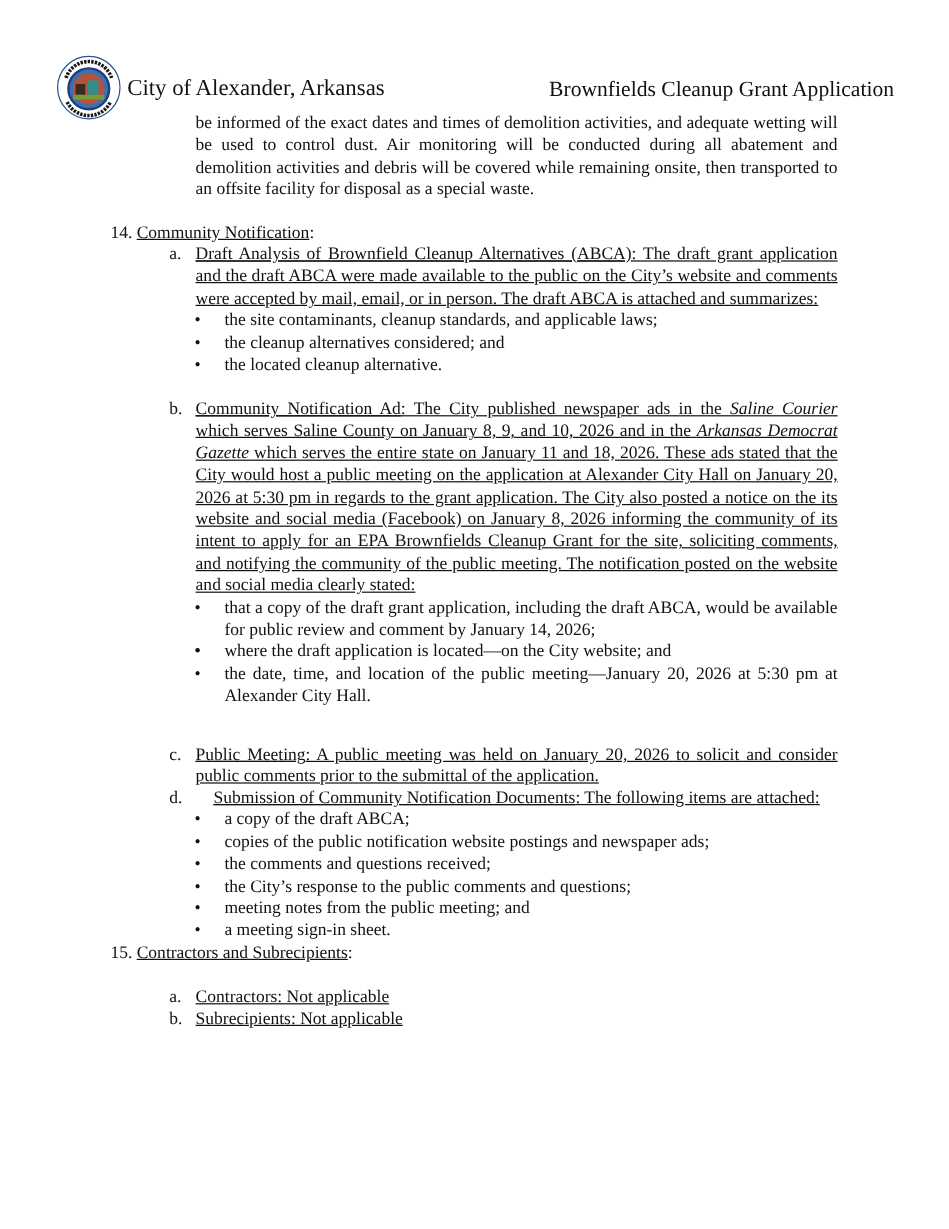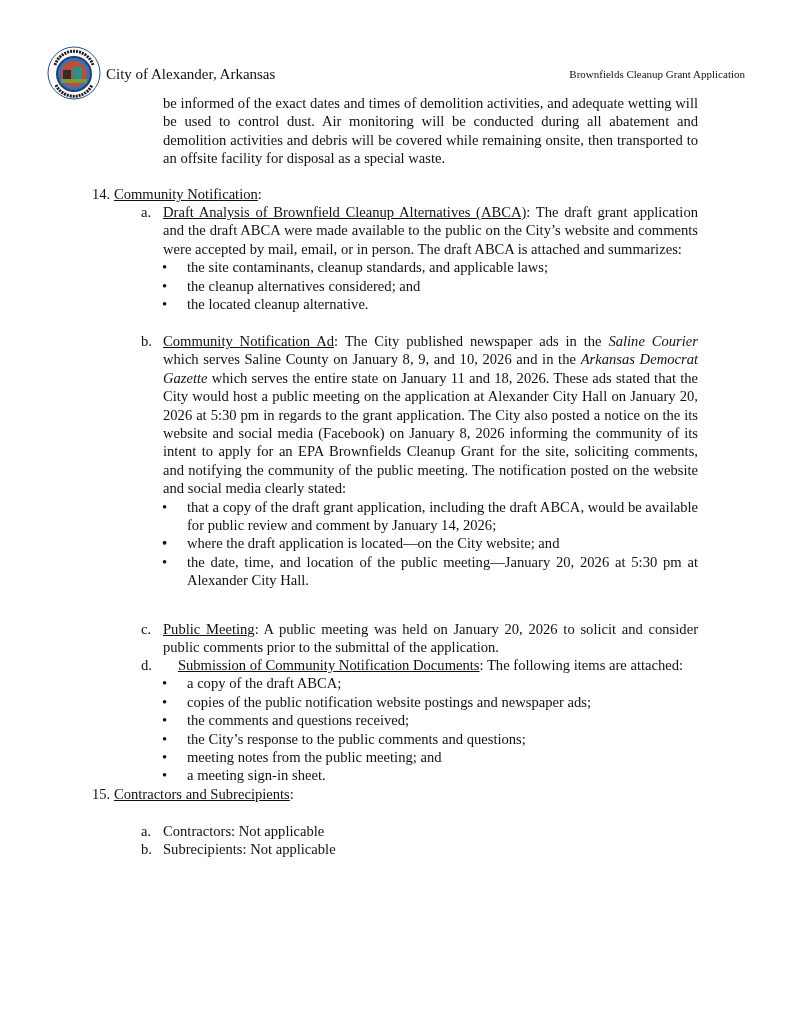--- a/index.html
+++ b/index.html
@@ -2,27 +2,27 @@
 <html><head>
 <meta charset="utf-8">
 <style>
   html, body { margin: 0; padding: 0; background: #ffffff; }
   body {
     width: 791px; height: 1024px; position: relative; overflow: hidden;
     font-family: "Liberation Serif", "DejaVu Serif", serif;
     color: #111111; font-size: 14.6px; line-height: 18.4px;
   }
   .logo { position: absolute; left: 46px; top: 45px; width: 56px; height: 56px; }
-  .header-left { position: absolute; left: 106px; top: 65px; font-size: 15px; }
-  .header-right { position: absolute; right: 46px; top: 65px; font-size: 11px; }
+  .header-left { position: absolute; left: 106px; top: 65px; font-size: 19px; }
+  .header-right { position: absolute; right: 46px; top: 65px; font-size: 18px; }
   .u { text-decoration: underline; }
   .i { font-style: italic; }
   .block { position: absolute; }
   .just { text-align: justify; }
-  p { margin: 0; }
+  p { margin: 0; text-decoration: underline; }
   .sec-title { position: absolute; left: 92px; }
   .sub { position: absolute; left: 141px; width: 557px; }
   .sub .lbl { position: absolute; left: 0; top: 0; }
   .sub .body { margin-left: 22px; text-align: justify; }
   ul.bul { list-style: none; margin: 0; padding: 0; }
   ul.bul li { position: relative; padding-left: 46px; text-align: justify; }
   ul.bul li .dot { position: absolute; left: 21px; top: 0; }
 </style>
 </head>
 <body>

